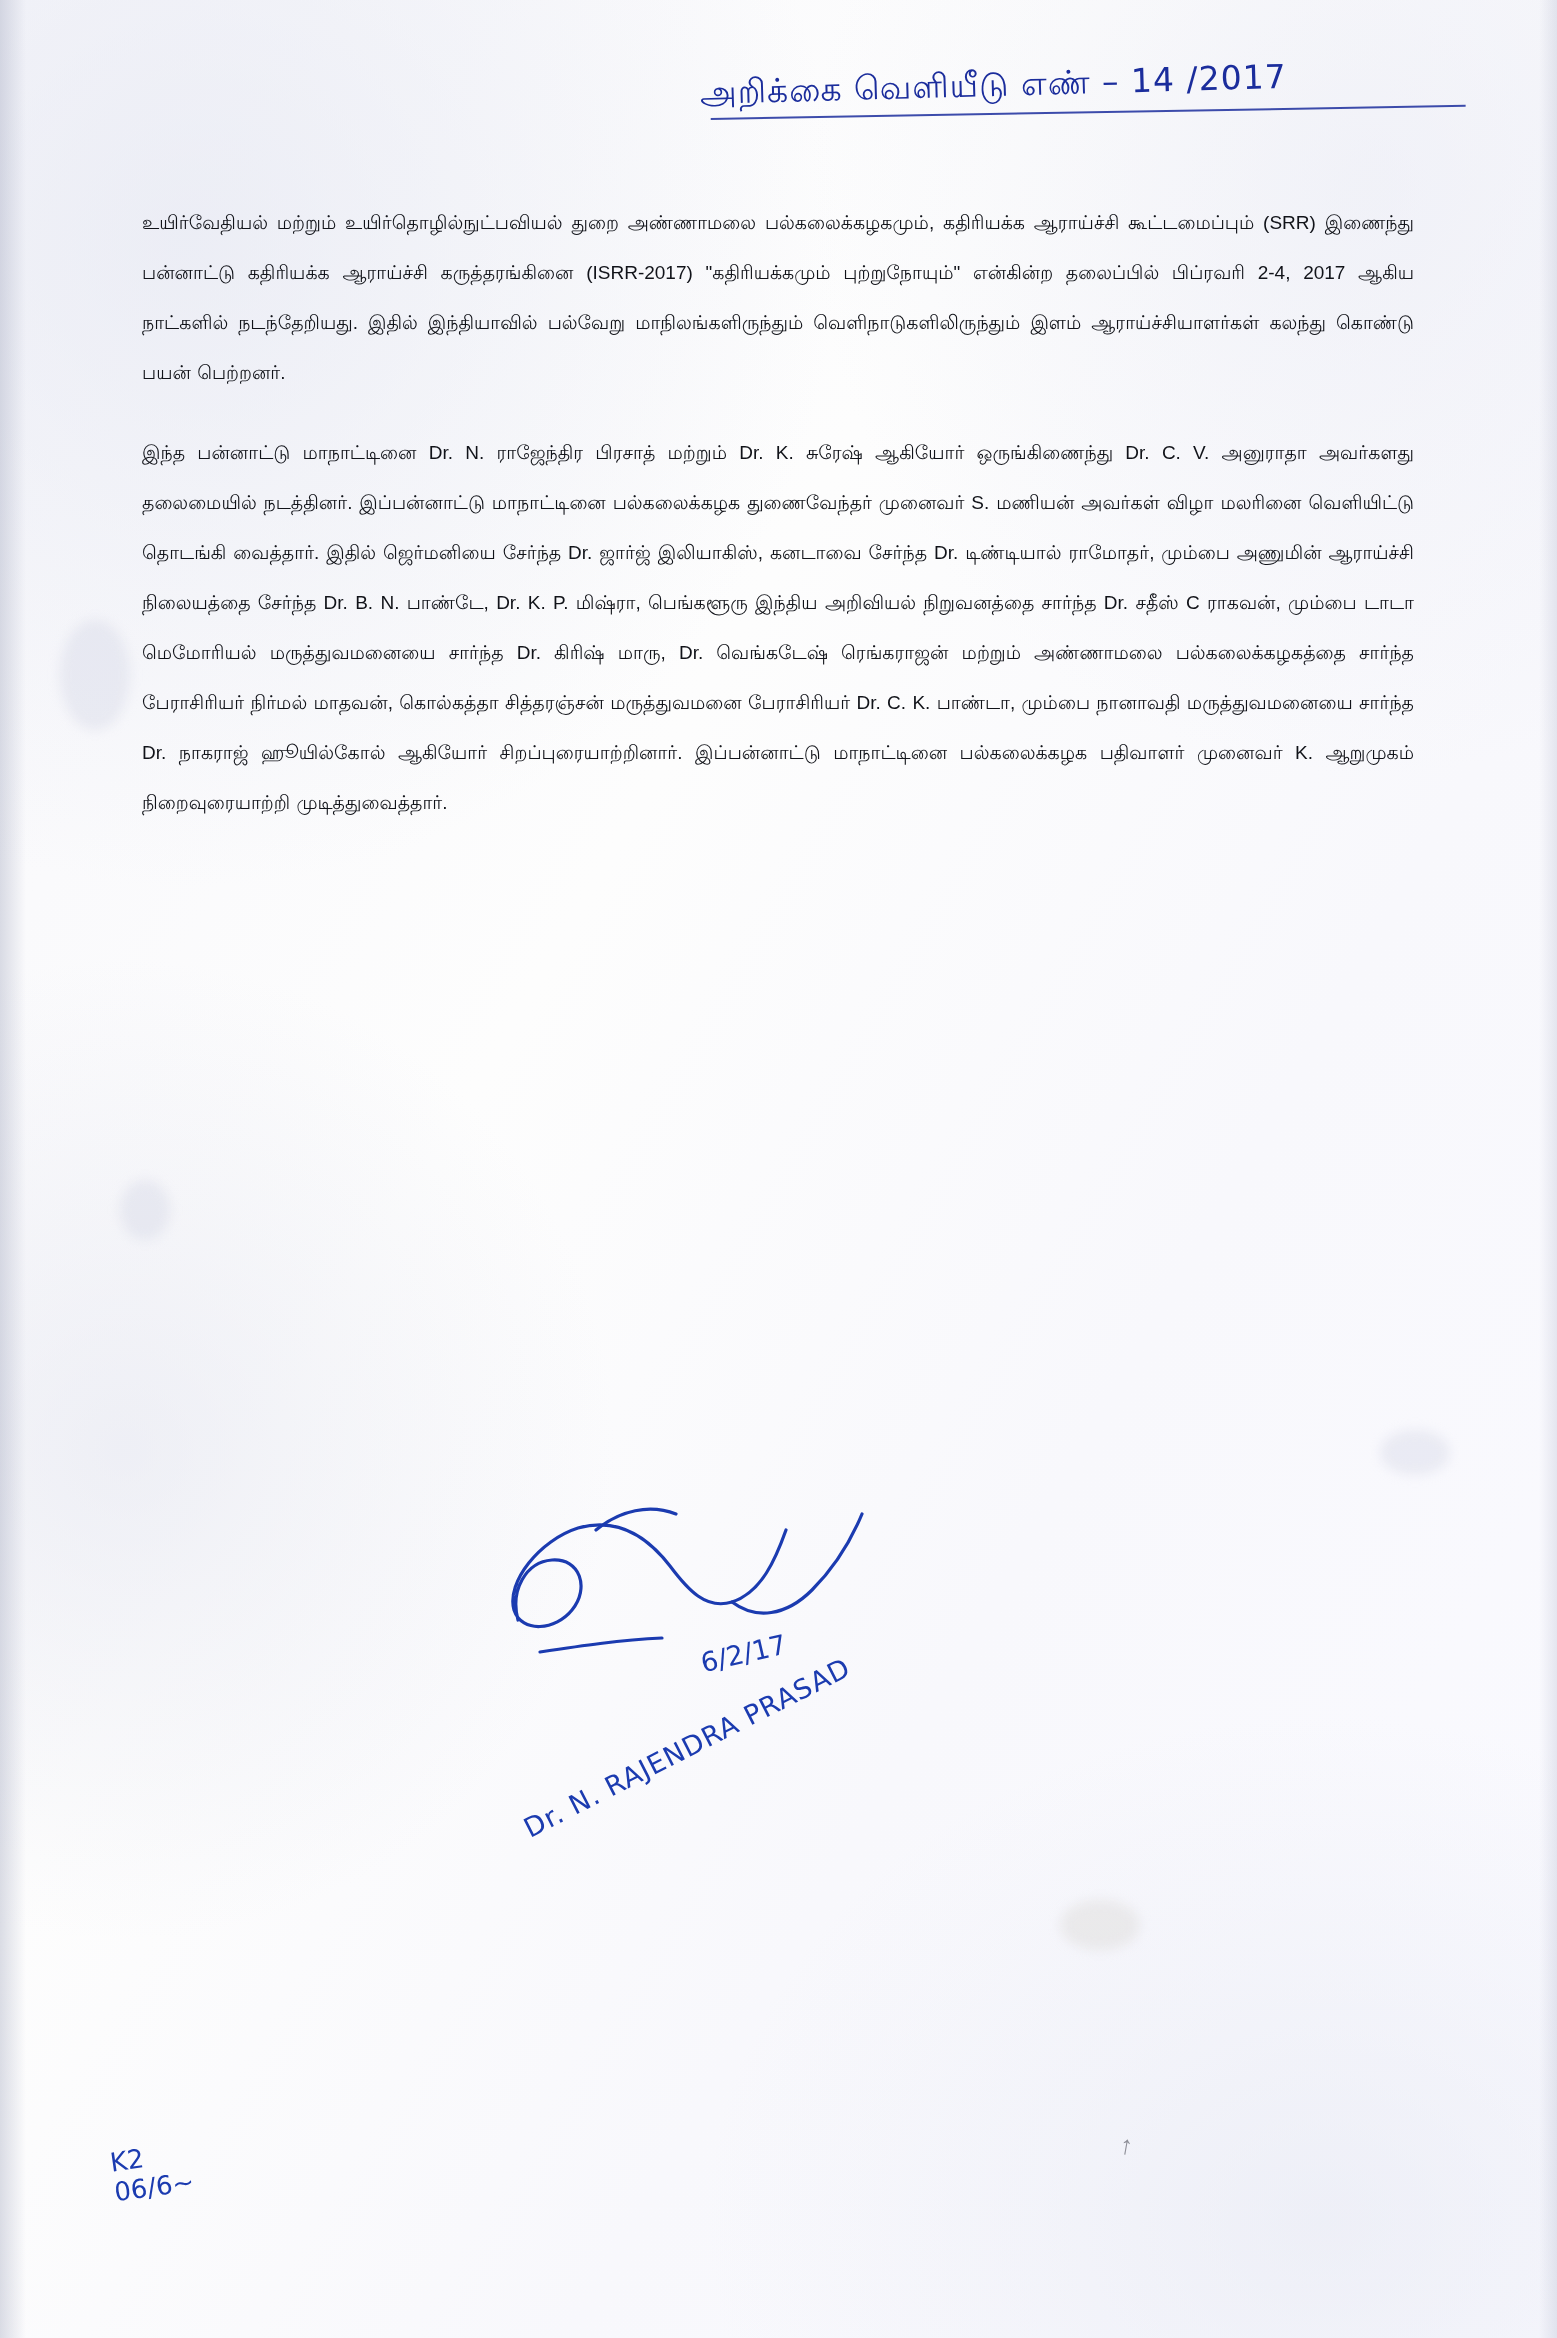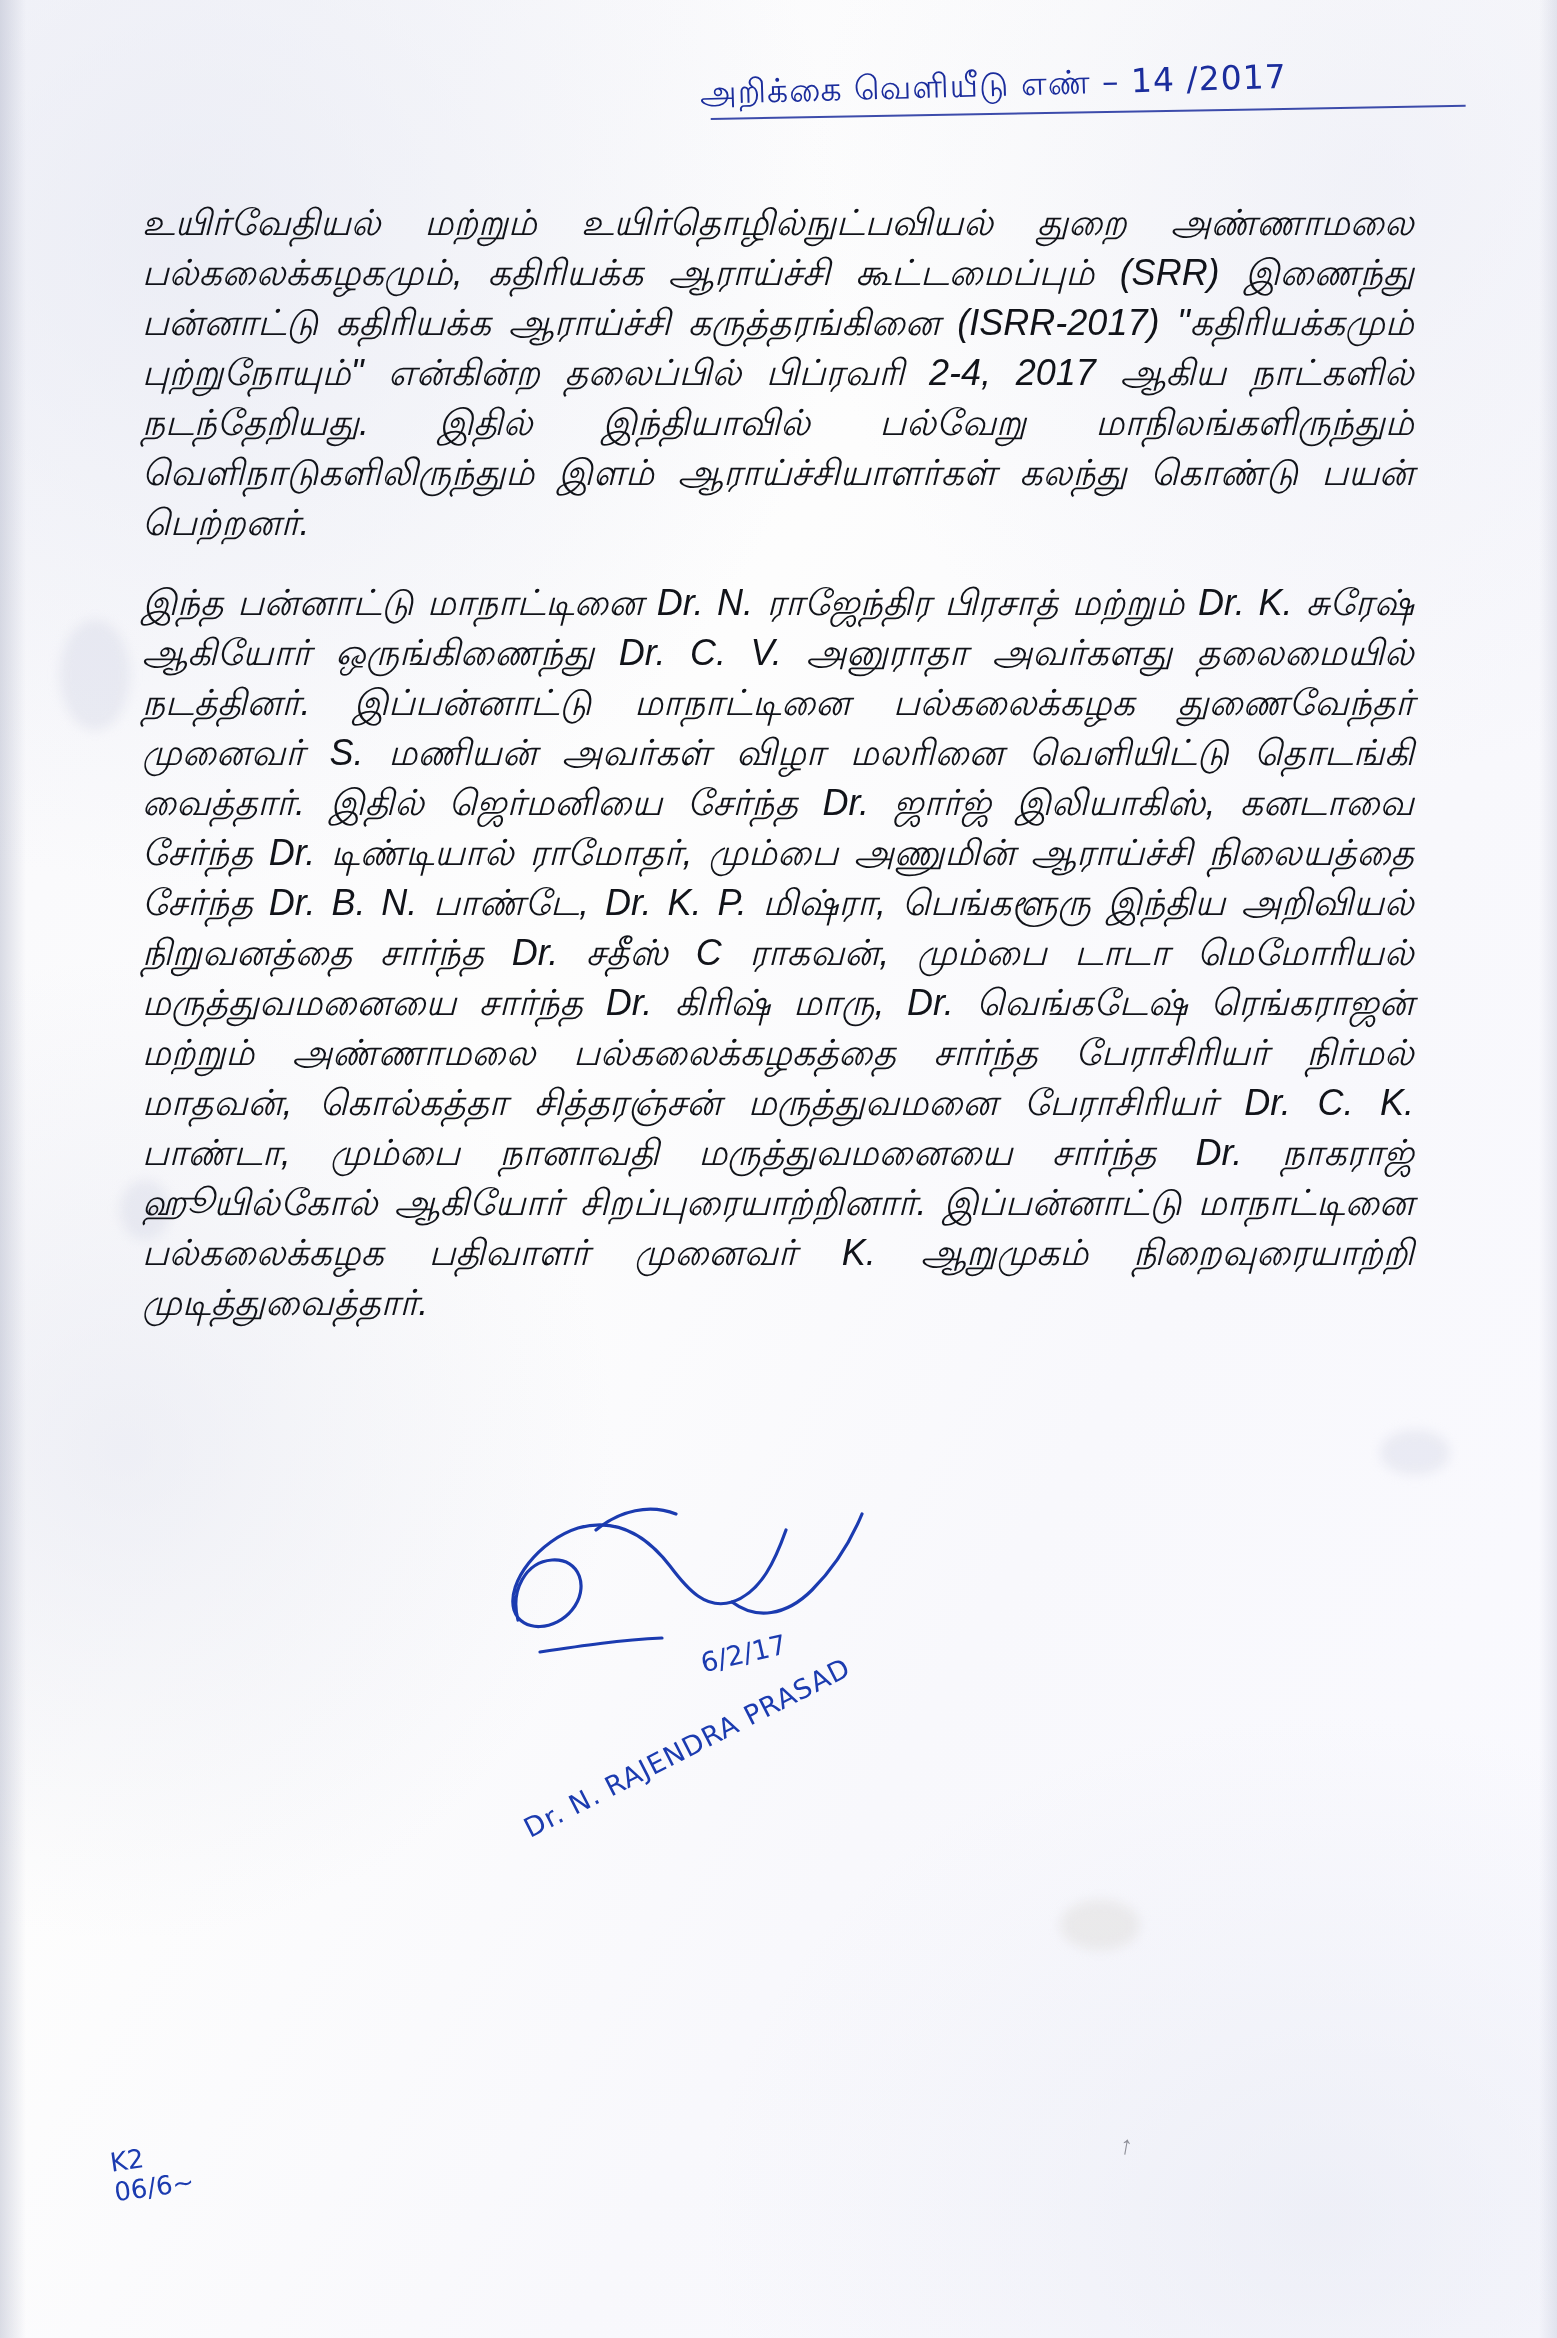--- a/index.html
+++ b/index.html
@@ -76,27 +76,26 @@
   
   .body-block {
     position: absolute;
     left: 142px;
     top: 198px;
     width: 1272px;
   }
   p.para {
     margin: 0 0 30px 0;
     font-family: "Liberation Sans", sans-serif;
-    font-size: 36px;
+    font-size: 19px;
     line-height: 50px;
     color: #111319;
     text-align: justify;
     text-justify: inter-word;
     word-spacing: 1px;
-    font-style: italic;
   }
   p.para:last-child { margin-bottom: 0; }
 
   
   .sig-wrap {
     position: absolute;
     left: 500px;
     top: 1470px;
     width: 640px;
     height: 360px;

